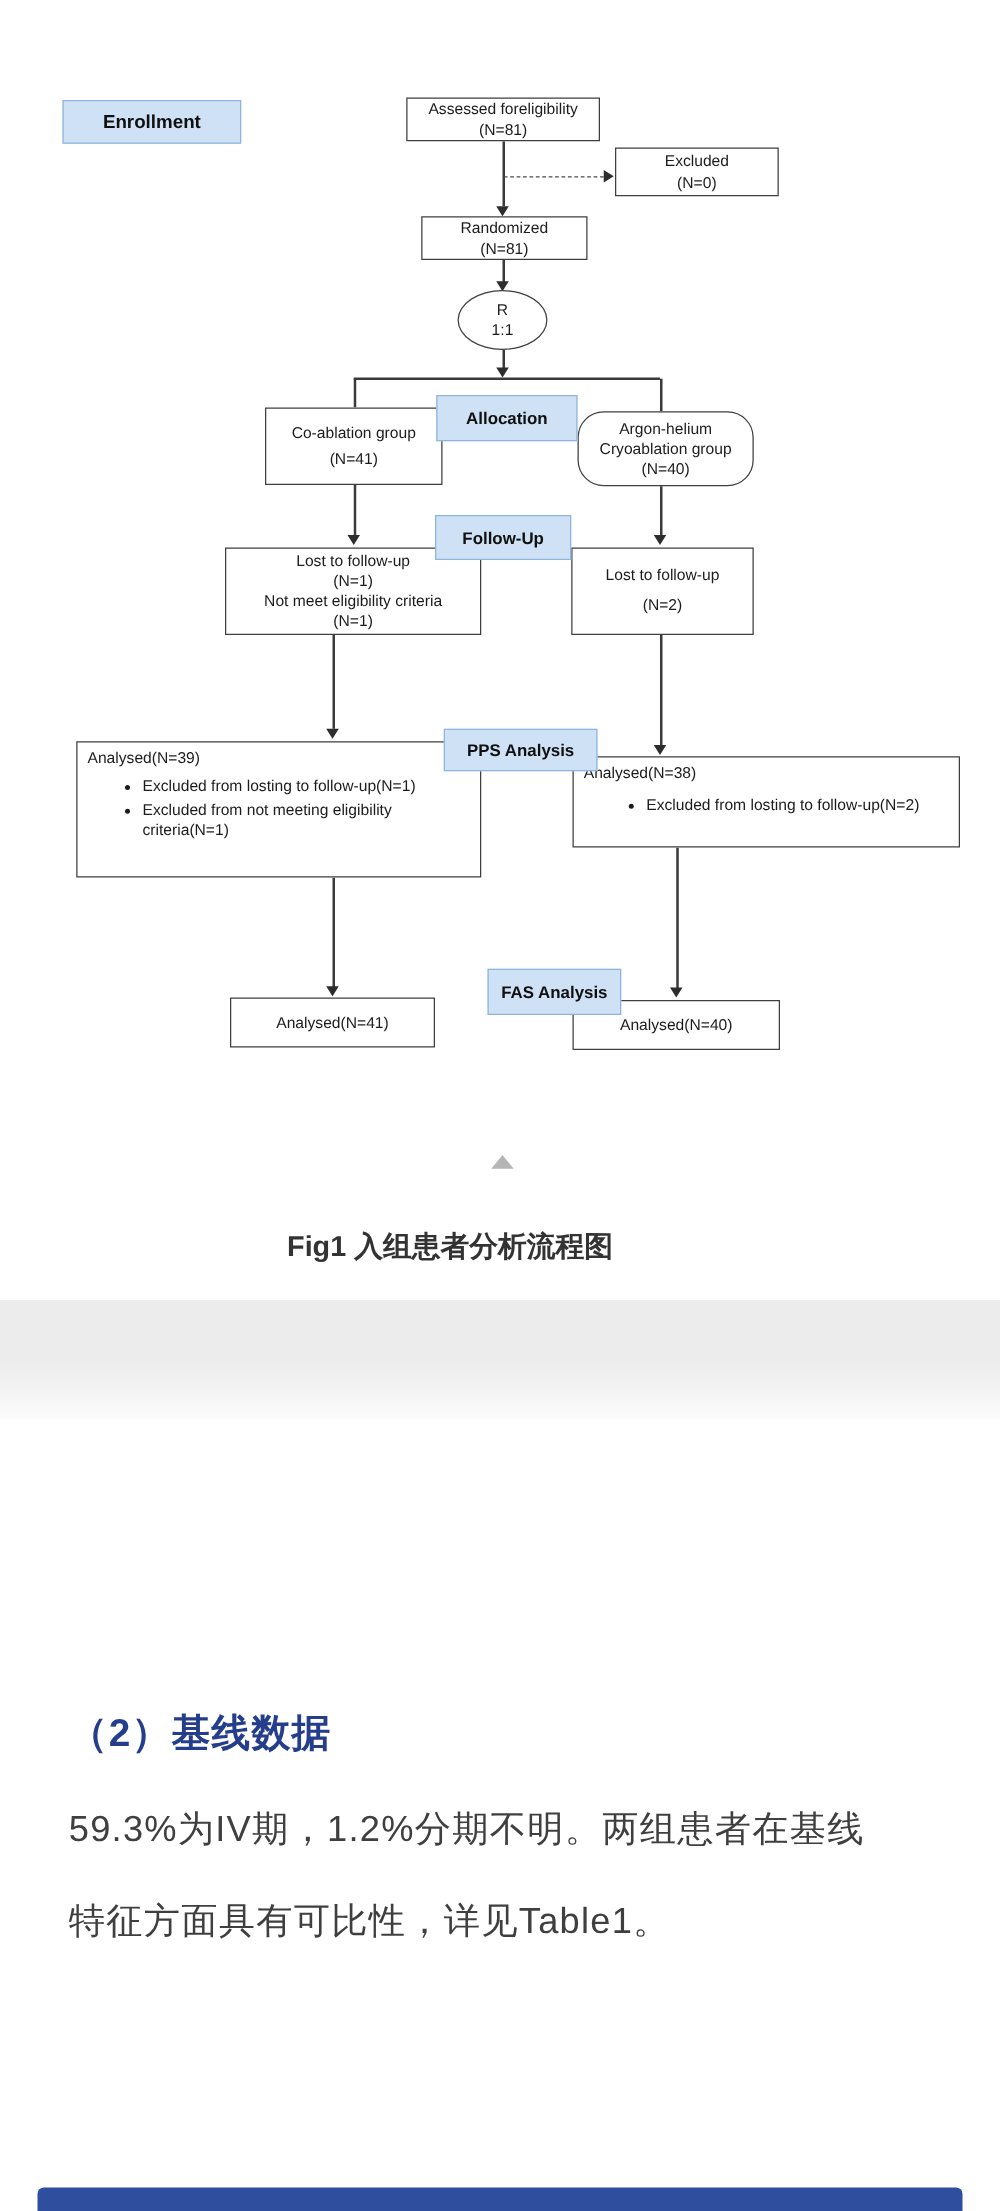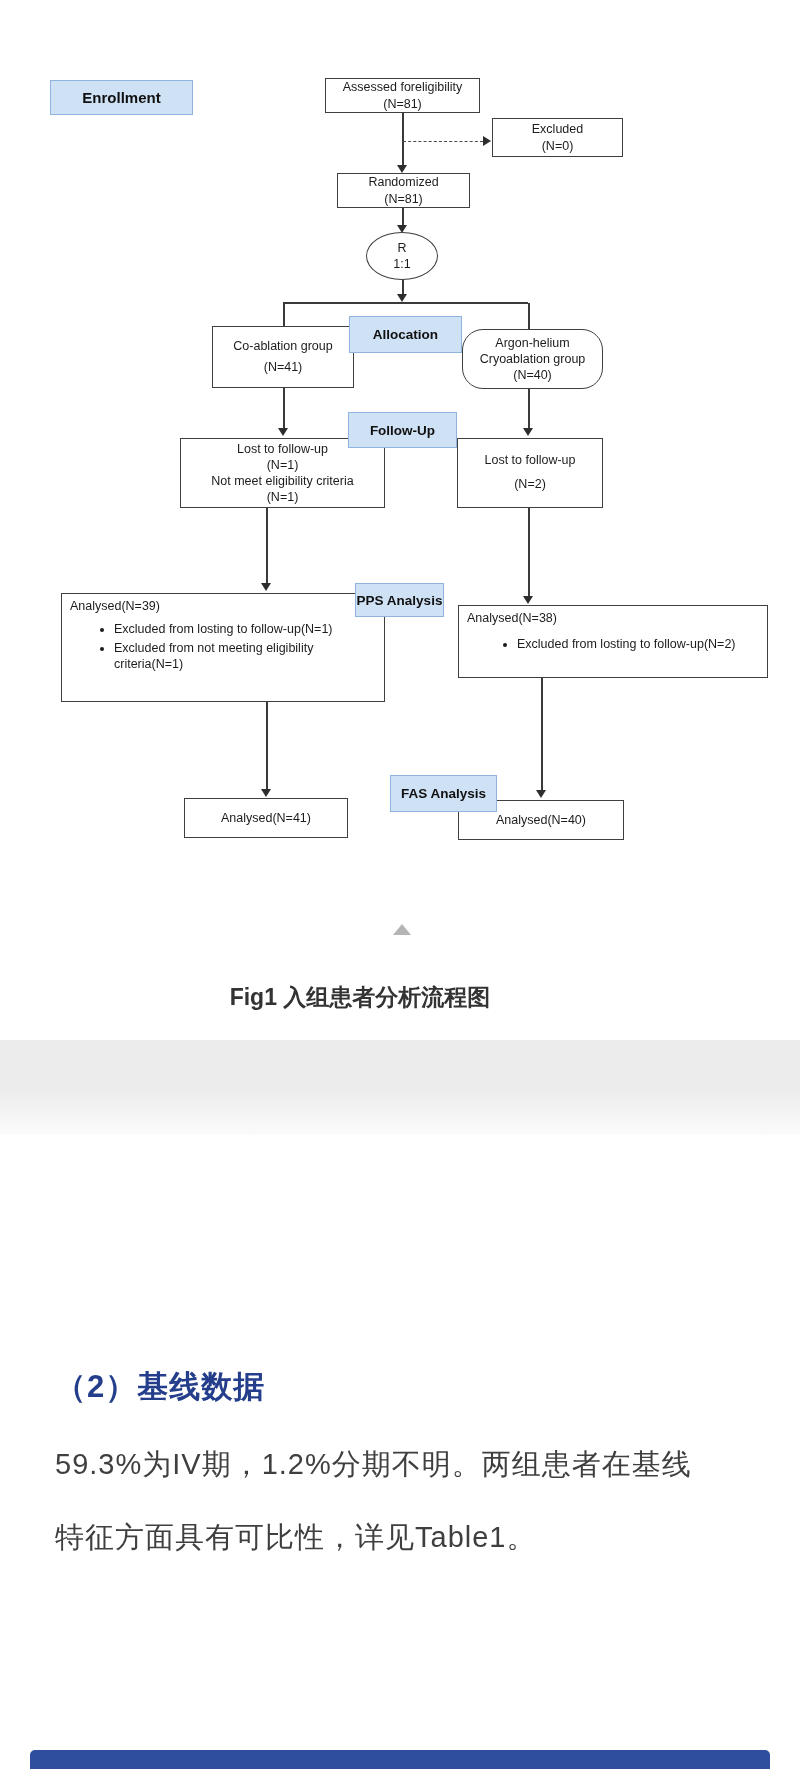--- a/index.html
+++ b/index.html
@@ -82,21 +82,21 @@
 
   <div class="stage" style="left:27px;top:80px;width:143px;height:35px;font-size:15px;margin-left:23px;">
     <span>Enrollment</span>
   </div>
   <div class="stage" style="left:349px;top:316px;width:113px;height:37px;">
     <span>Allocation</span>
   </div>
   <div class="stage" style="left:348px;top:412px;width:109px;height:36px;">
     <span>Follow-Up</span>
   </div>
-  <div class="stage" style="left:355px;top:583px;width:89px;height:34px;">
+  <div class="stage" style="left:355px;top:583px;width:123px;height:34px;">
     <span>PPS Analysis</span>
   </div>
   <div class="stage" style="left:350px;top:775px;width:107px;height:37px;margin-left:40px;">
     <span>FAS Analysis</span>
   </div>
 
   <div class="box" style="left:325px;top:78px;width:155px;height:35px;">
     <span>Assessed foreligibility</span>
     <span>(N=81)</span>
   </div>

